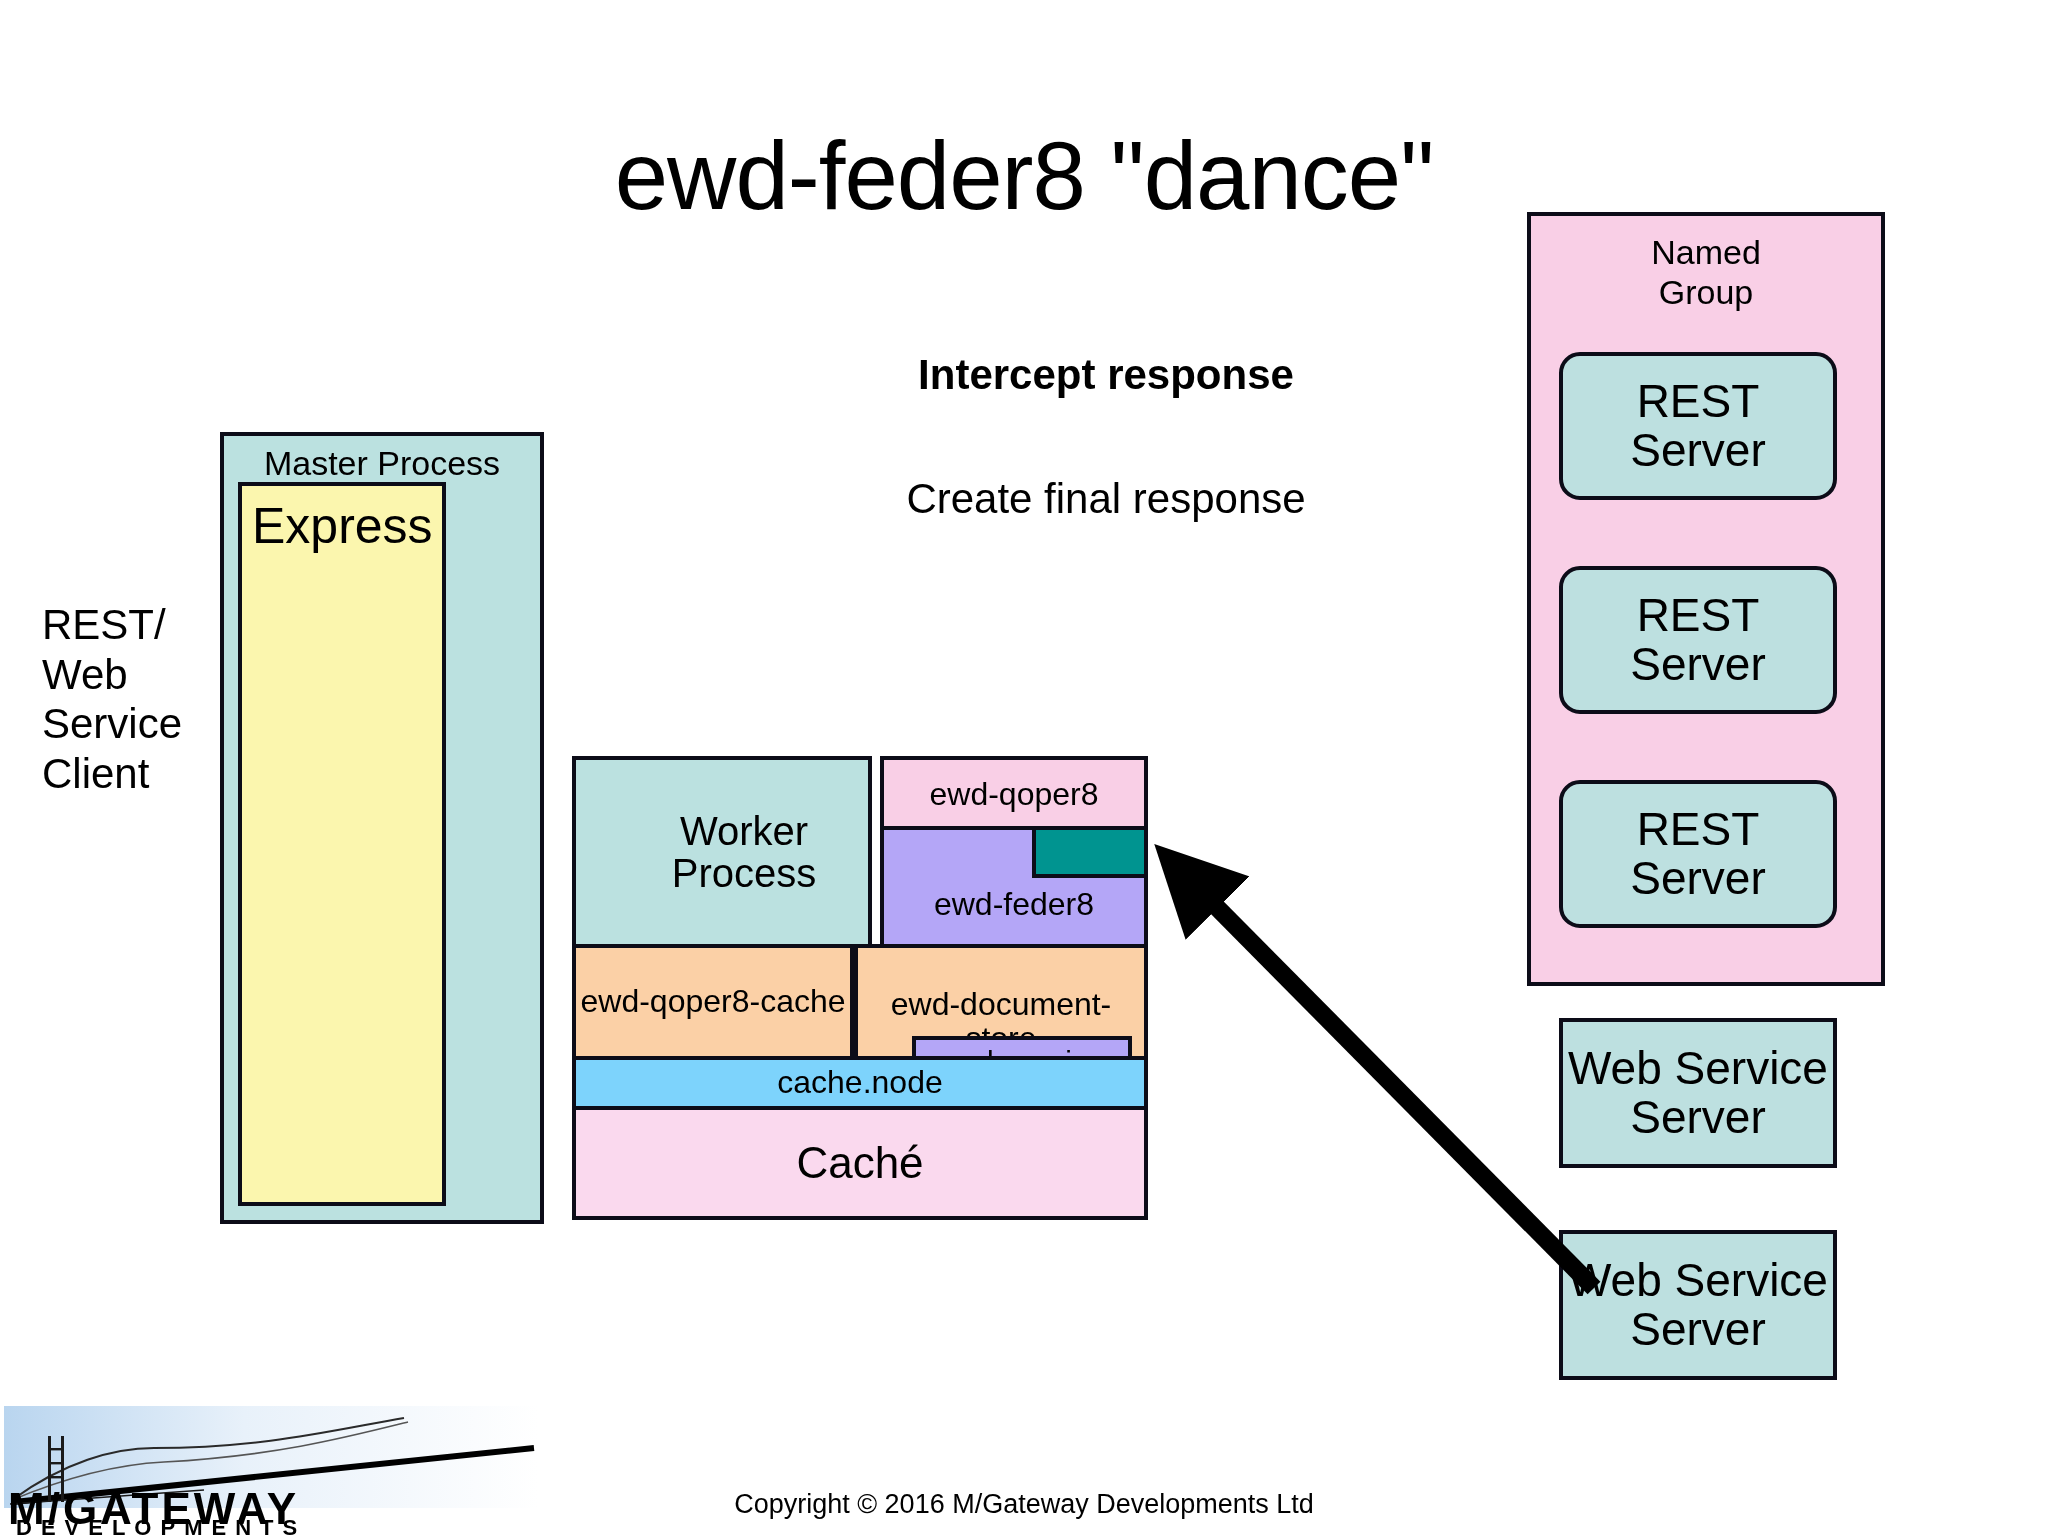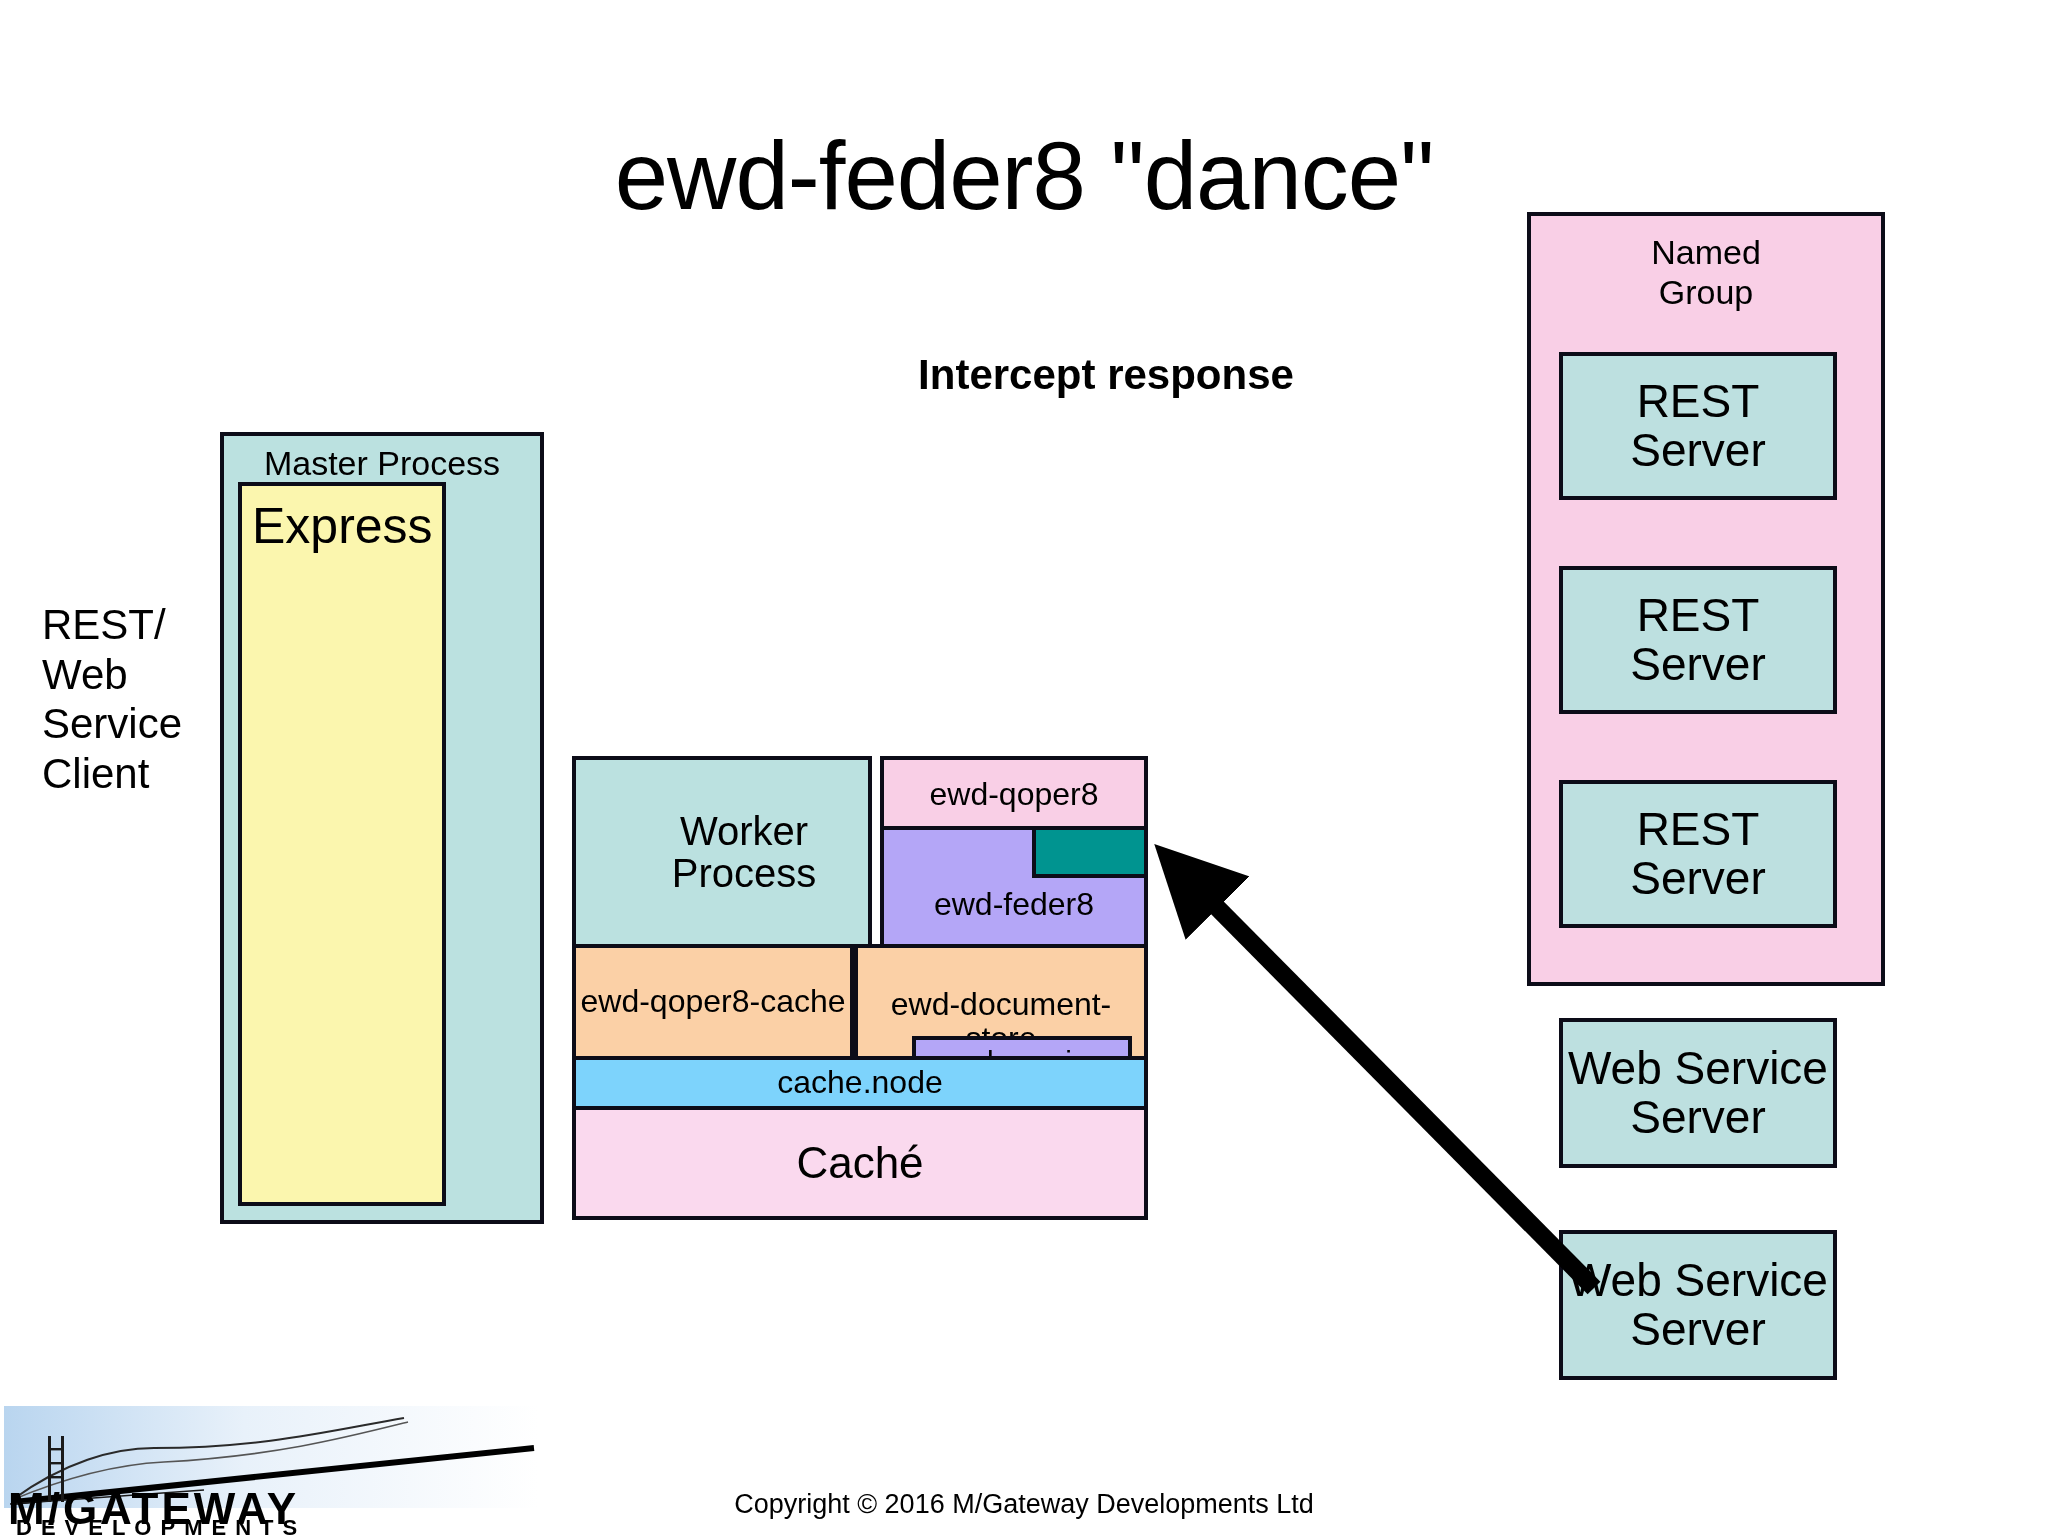--- a/index.html
+++ b/index.html
@@ -77,21 +77,21 @@
 
   #cache-box{left:572px;top:1106px;width:576px;height:114px;}
   #cache-label{font-size:44px;}
 
   
   #named-group{left:1527px;top:212px;width:358px;height:774px;}
   #named-group-label{
     position:absolute;left:0;right:0;top:16px;text-align:center;
     font-size:34px;line-height:1.18;
   }
-  .rest-server{left:1559px;width:278px;height:148px;}
+  .rest-server{left:1559px;width:278px;height:148px;border-radius:21px;}
   #rest-server-0{top:352px;}
   #rest-server-1{top:566px;}
   #rest-server-2{top:780px;}
   .rest-server span{font-size:46px;}
 
   .web-server{left:1559px;width:278px;height:150px;}
   #web-server-0{top:1018px;}
   #web-server-1{top:1230px;}
   .web-server span{font-size:46px;}
 
@@ -108,20 +108,21 @@
   #logo-svg{display:block;width:534px;height:132px;}
 </style>
 </head>
 <body>
 
 <div class="stage">
 
   <div class="abs" id="title">ewd-feder8 "dance"</div>
 
   <div class="abs annot" style="left:846px;top:352px;width:520px;font-weight:bold;">Intercept response</div>
+  <div class="abs annot" style="left:846px;top:476px;width:520px;">Create final response</div>
 
   <div class="abs" id="client-label">
     <div>REST/</div>
     <div>Web</div>
     <div>Service</div>
     <div>Client</div>
   </div>
 
   <div class="abs box c-teal" id="master-process">
     <div id="master-process-label">Master Process</div>

